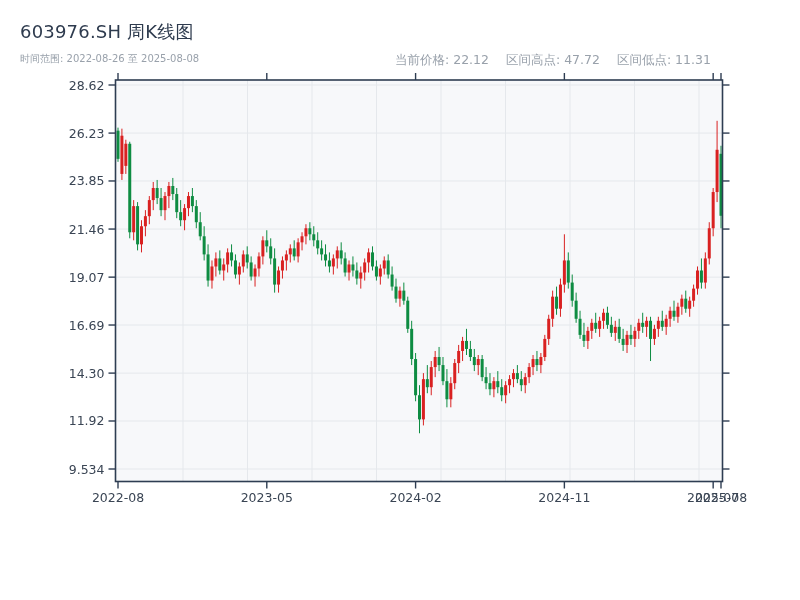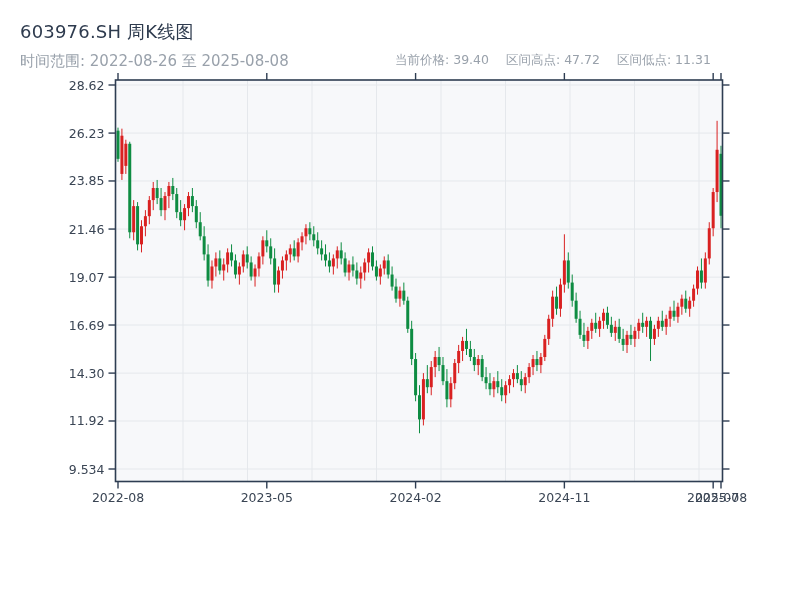--- a/index.html
+++ b/index.html
@@ -6,38 +6,38 @@
   .page{
     position:relative;width:800px;height:600px;background:#ffffff;overflow:hidden;
     font-family:"DejaVu Sans","Liberation Sans",sans-serif;
   }
   .chart-title{
     position:absolute;left:20px;top:20px;
     font-size:18px;color:#2e3b4e;letter-spacing:0.2px;
   }
   .subrow-left{
     position:absolute;left:20px;top:52px;
-    font-size:15px;color:#99a1ab;
+    font-size:10px;color:#99a1ab;
   }
   .subrow-right{
     position:absolute;left:395px;top:52px;
     font-size:12.5px;color:#99a1ab;white-space:nowrap;
   }
   .subrow-right .stat{display:inline-block;margin-right:13px;}
   .subrow-right .stat:last-child{margin-right:0;}
   svg#chart{position:absolute;left:0;top:0;}
 </style>
 </head>
 <body>
 
 <div class="page">
   <div class="chart-title">603976.SH 周K线图</div>
   <div class="subrow-left">时间范围: 2022-08-26 至 2025-08-08</div>
   <div class="subrow-right">
-    <span class="stat">当前价格: 39.40</span>
+    <span class="stat">当前价格: 22.12</span>
     <span class="stat">区间高点: 47.72</span>
     <span class="stat">区间低点: 11.31</span>
   </div>
   <svg id="chart" width="800" height="600" viewBox="0 0 800 600" xmlns="http://www.w3.org/2000/svg">
       <rect x="115.5" y="80" width="607" height="401.5" fill="#f7f8fa"></rect>
       <line x1="115.5" x2="722.5" y1="85" y2="85" stroke="#e5e8ec" stroke-width="1"></line>
       <line x1="115.5" x2="722.5" y1="133.08550770198053" y2="133.08550770198053" stroke="#e5e8ec" stroke-width="1"></line>
       <line x1="115.5" x2="722.5" y1="180.9698208110657" y2="180.9698208110657" stroke="#e5e8ec" stroke-width="1"></line>
       <line x1="115.5" x2="722.5" y1="229.05532851304622" y2="229.05532851304622" stroke="#e5e8ec" stroke-width="1"></line>
       <line x1="115.5" x2="722.5" y1="277.14083621502675" y2="277.14083621502675" stroke="#e5e8ec" stroke-width="1"></line>

